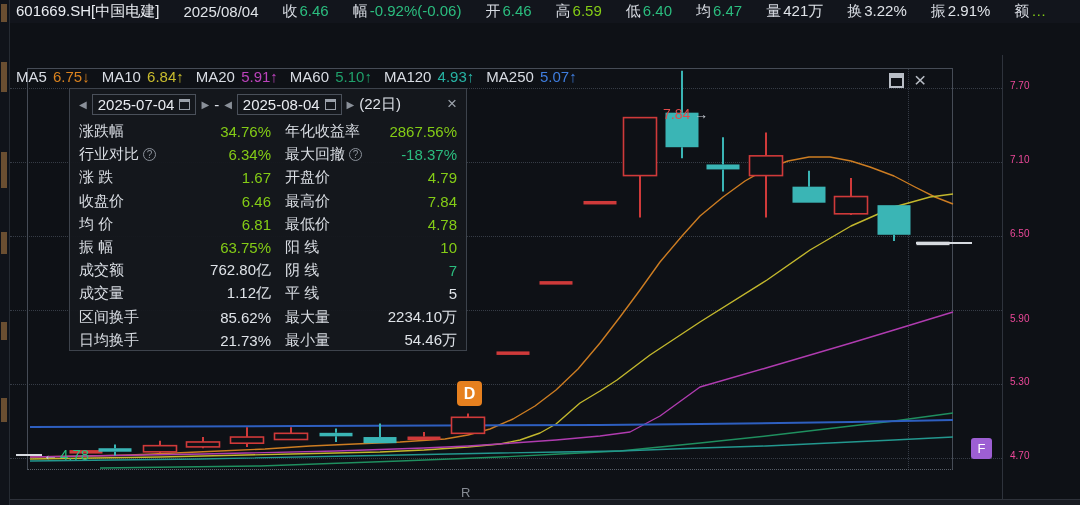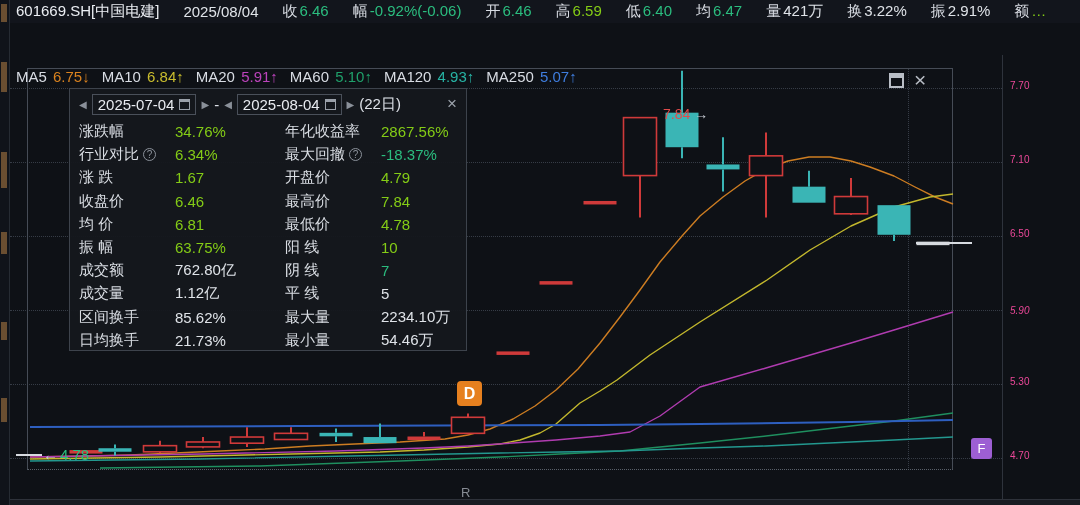--- a/index.html
+++ b/index.html
@@ -76,21 +76,21 @@
   .panel { position:absolute; left:69px; top:88px; width:398px; height:263px;
            background:rgba(21,24,29,0.96); border:1px solid #3d434c; z-index:5; }
   .panel-head { height:30px; display:flex; align-items:center; gap:5px; padding:0 9px; font-size:15px; color:#dde1e8; }
   .nav-arrow { color:#8a9099; font-size:10px; cursor:default; }
   .date-box { display:flex; align-items:center; gap:5px; border:1px solid #4a505a; padding:1px 5px; color:#e8ebf0; }
   .cal-ico { display:inline-block; width:11px; height:11px; border:1px solid #9aa0a9; border-top:3px solid #9aa0a9; }
   .panel-close { margin-left:auto; color:#9ca2ab; font-size:17px; }
   .panel-rows { padding:1px 9px 0 9px; }
   .prow { display:grid; grid-template-columns:96px 96px 14px 96px auto; height:23.2px; align-items:center; font-size:15px; }
   .plabel { color:#d9dde3; display:flex; align-items:center; gap:4px; white-space:nowrap; }
-  .pval { text-align:left; white-space:nowrap; }
+  .pval { text-align:right; white-space:nowrap; }
   .q-ico { width:13px; height:13px; border:1px solid #8a9099; border-radius:50%; color:#8a9099;
            font-size:10px; display:inline-flex; align-items:center; justify-content:center; }
 </style>
 </head>
 <body>
 
 <div id="stage">
 
   <div class="left-strip">
     <i style="top:4px;height:18px"></i>
@@ -344,16 +344,16 @@
           <span></span>
           <span class="plabel">最小量</span>
           <span class="pval c-white">54.46万</span>
         </div>
       </div>
   </div>
 
 <div class="ytick" style="top: 80.01px;">7.70</div>
     <div class="ytick" style="top: 154.008px;">7.10</div>
     <div class="ytick" style="top: 228.006px;">6.50</div>
-    <div class="ytick" style="top: 305px; font-style: italic;">5.90</div>
+    <div class="ytick" style="top: 313px;">5.90</div>
     <div class="ytick" style="top: 376.002px;">5.30</div>
     <div class="ytick" style="top: 450px;">4.70</div>
   </div>
 
 </body></html>

